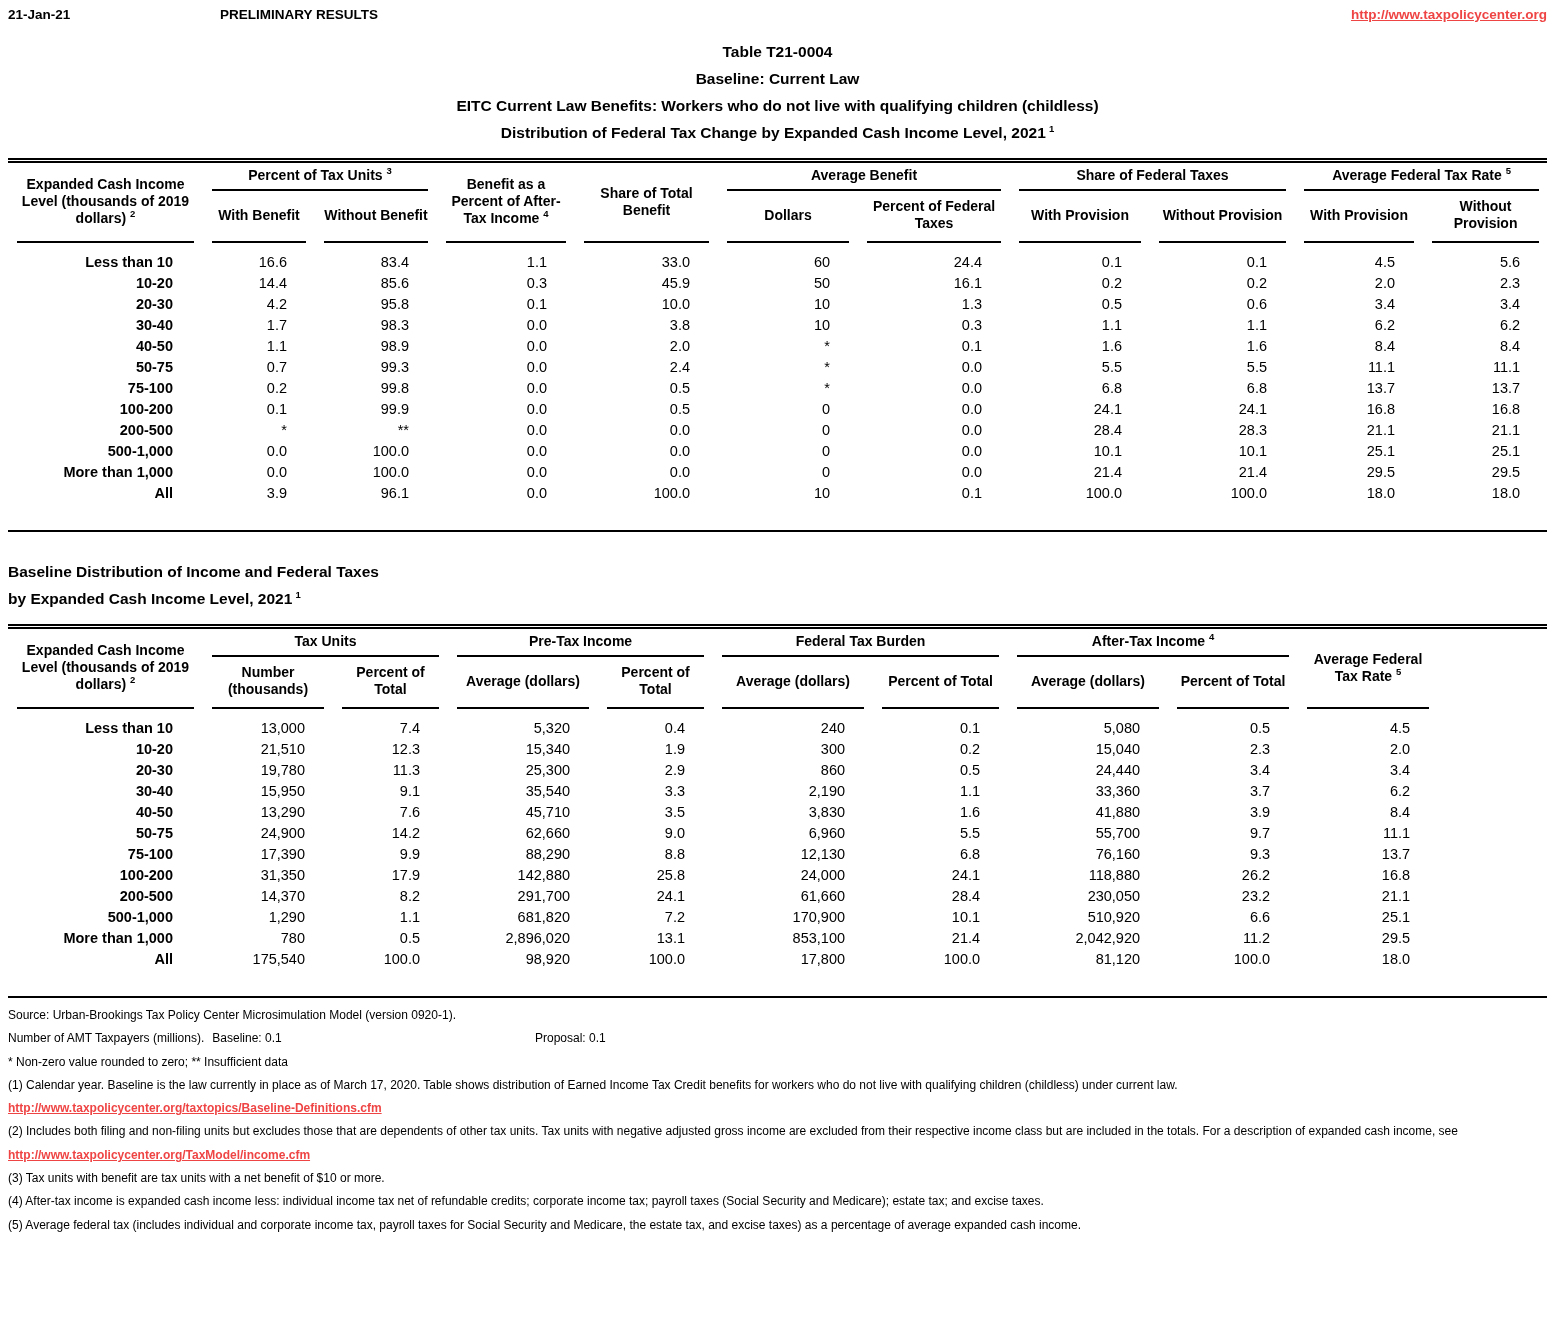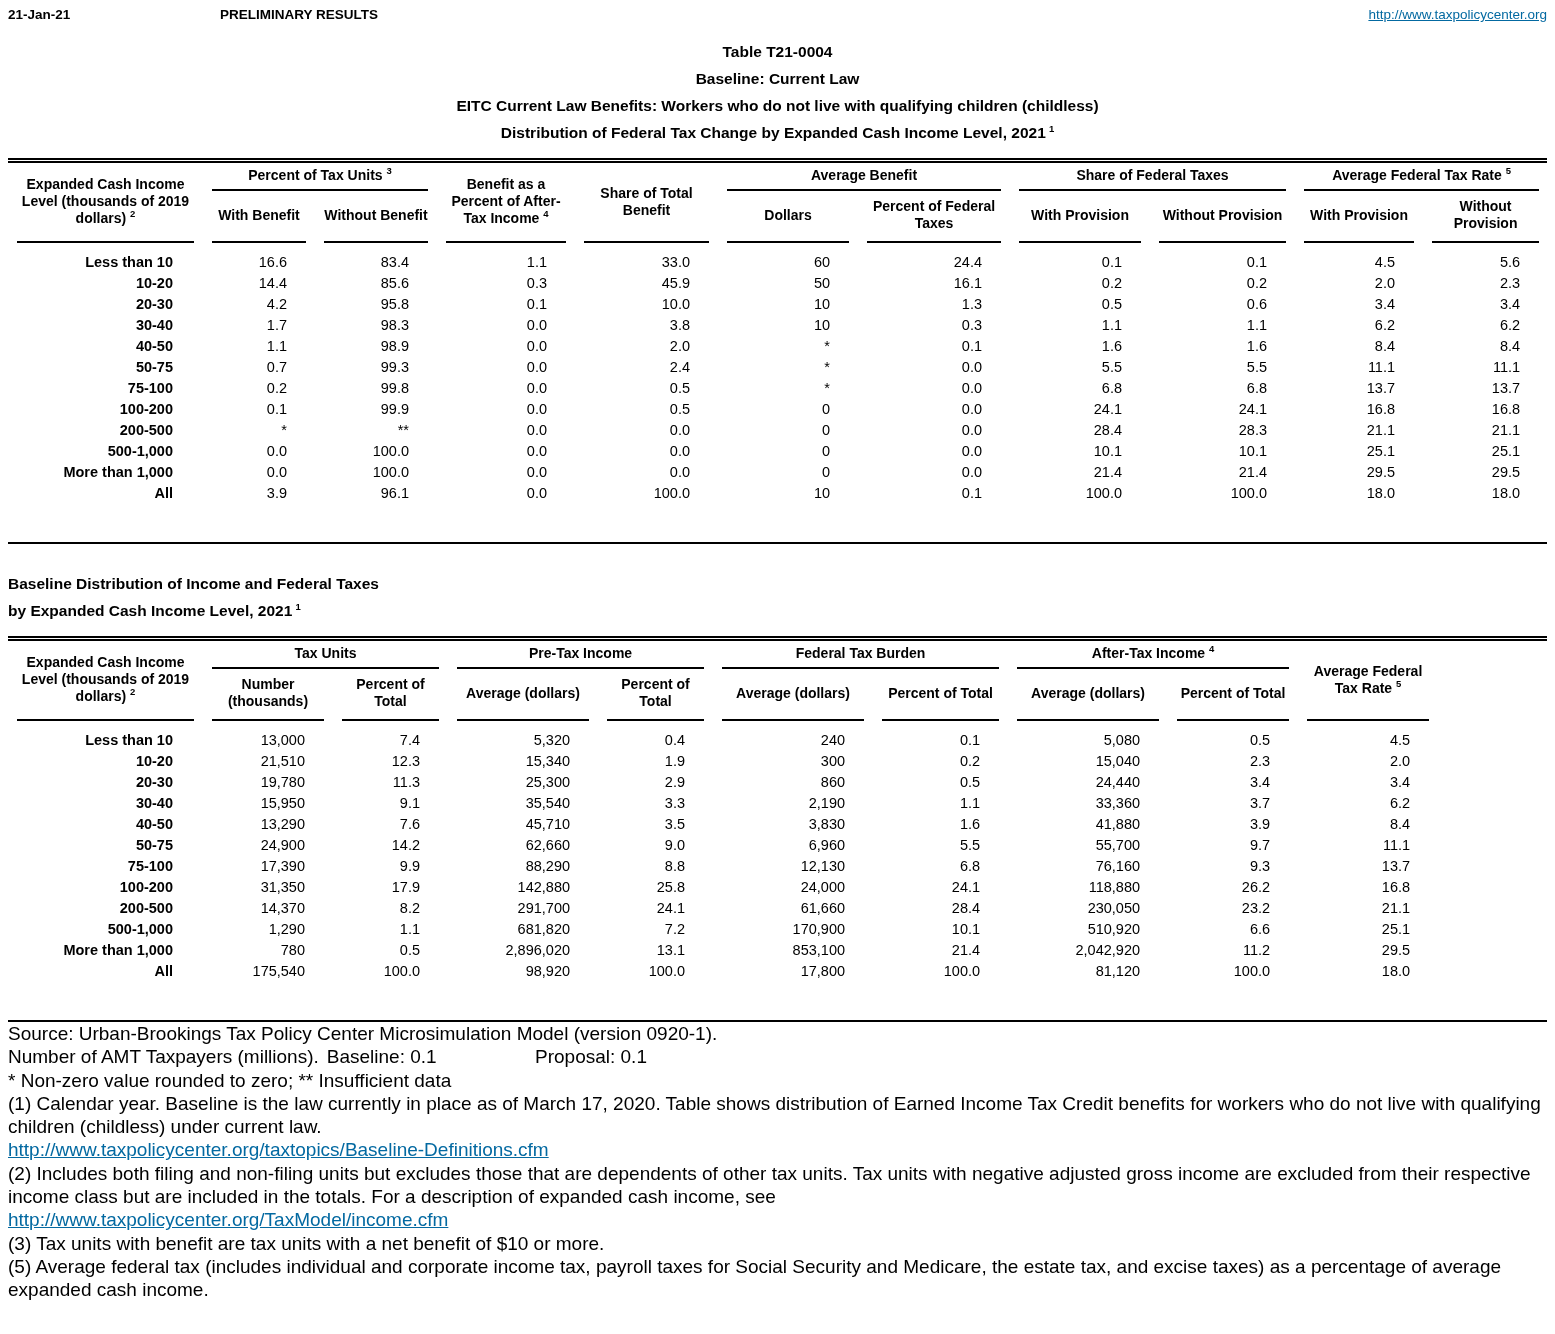--- a/index.html
+++ b/index.html
@@ -9,32 +9,32 @@
     font-family: "Liberation Sans", sans-serif;
     color: #000000;
   }
   .page { padding: 4px 8px 10px 8px; }
 
   
   .topbar { display: flex; align-items: center; font-size: 13.5px; font-weight: bold; padding-top: 3px; }
   .topbar .date { width: 212px; }
   .topbar .status { flex: 1; }
   .topbar .url { font-weight: normal; }
-  a.link { color: #0369a1; text-decoration: underline; cursor: pointer; }
+  a.link { color: #ef4444; text-decoration: underline; cursor: pointer; font-weight: bold; }
 
   
   .titles { text-align: center; font-weight: bold; font-size: 15.5px; line-height: 27px; margin-top: 16px; }
   sup { font-size: 9.5px; vertical-align: super; line-height: 0; }
 
   
   .tblwrap {
     border-top: 5px double #000;
     border-bottom: 2px solid #000;
     margin-top: 12px;
-    padding-bottom: 38px;
+    padding-bottom: 26px;
   }
   table { border-collapse: collapse; table-layout: fixed; }
   .t-full { width: 100%; }
   .t-narrow { width: 1430px; }
 
   th {
     font-size: 14px; font-weight: bold; text-align: center;
     vertical-align: middle; padding: 4px 6px 7px 6px; line-height: 17px;
   }
   thead tr.subrow th { padding-top: 5px; padding-bottom: 9px; height: 52px; }
@@ -50,21 +50,21 @@
     font-size: 14.5px; line-height: 21px; padding: 0 28px 0 0;
     text-align: right; white-space: nowrap; overflow: visible;
   }
   td.row-label { font-weight: bold; padding-right: 30px; text-align: right; }
   tbody tr:first-child td { padding-top: 9px; }
 
   
   .t2title { text-align: left; font-weight: bold; font-size: 15.5px; line-height: 27px; margin-top: 26px; }
 
   
-  .notes { font-size: 19px; line-height: 23.3px; margin-top: 0; }
+  .notes { font-size: 12px; line-height: 23.3px; margin-top: 6px; }
   .notes .note { margin: 0; }
   .amt { position: relative; }
   .amt .baseline { margin-left: 8px; }
   .amt .proposal { position: absolute; left: 527px; top: 0; }
 </style>
 </head>
 <body>
 
 <div class="page">
 
@@ -472,16 +472,17 @@
     <div class="note">Source: Urban-Brookings Tax Policy Center Microsimulation Model (version 0920-1).</div>
     <div class="note amt">
       <span>Number of AMT Taxpayers (millions).</span><span class="baseline">Baseline: 0.1</span><span class="proposal">Proposal: 0.1</span>
     </div>
     <div class="note">* Non-zero value rounded to zero; ** Insufficient data</div>
     <div class="note">(1) Calendar year. Baseline is the law currently in place as of March 17, 2020. Table shows distribution of Earned Income Tax Credit benefits for workers who do not live with qualifying children (childless) under current law.</div>
     <div class="note"><a class="link" href="#">http://www.taxpolicycenter.org/taxtopics/Baseline-Definitions.cfm</a></div>
     <div class="note">(2) Includes both filing and non-filing units but excludes those that are dependents of other tax units. Tax units with negative adjusted gross income are excluded from their respective income class but are included in the totals. For a description of expanded cash income, see</div>
     <div class="note"><a class="link" href="#">http://www.taxpolicycenter.org/TaxModel/income.cfm</a></div>
     <div class="note">(3) Tax units with benefit are tax units with a net benefit of $10 or more.</div>
+    <div class="note">(4) After-tax income is expanded cash income less: individual income tax net of refundable credits; corporate income tax; payroll taxes (Social Security and Medicare); estate tax; and excise taxes.</div>
     <div class="note">(5) Average federal tax (includes individual and corporate income tax, payroll taxes for Social Security and Medicare, the estate tax, and excise taxes) as a percentage of average expanded cash income.</div>
   </div>
 
 </div>
 
 </body></html>

